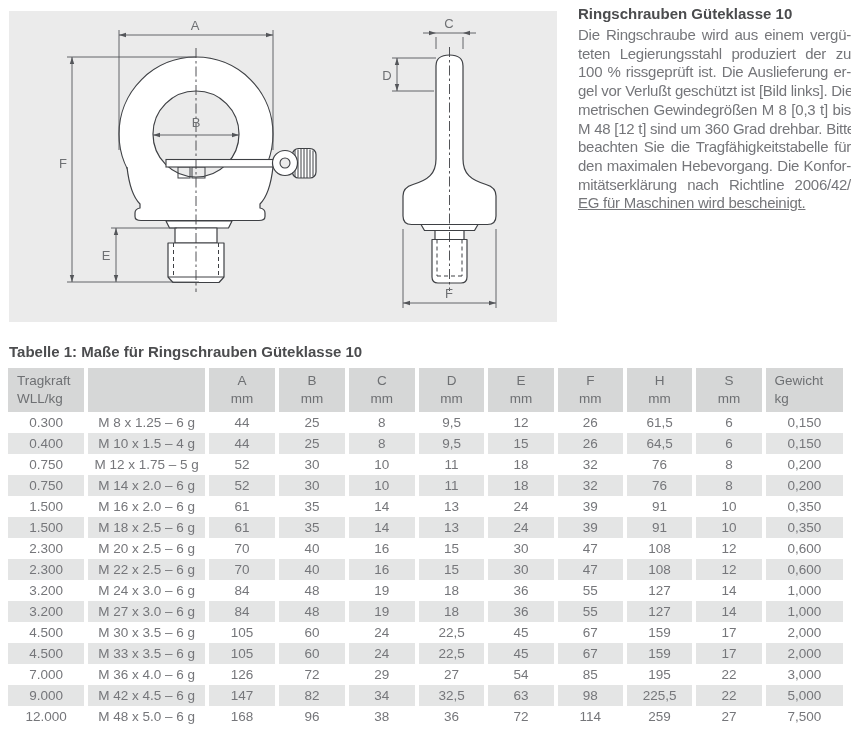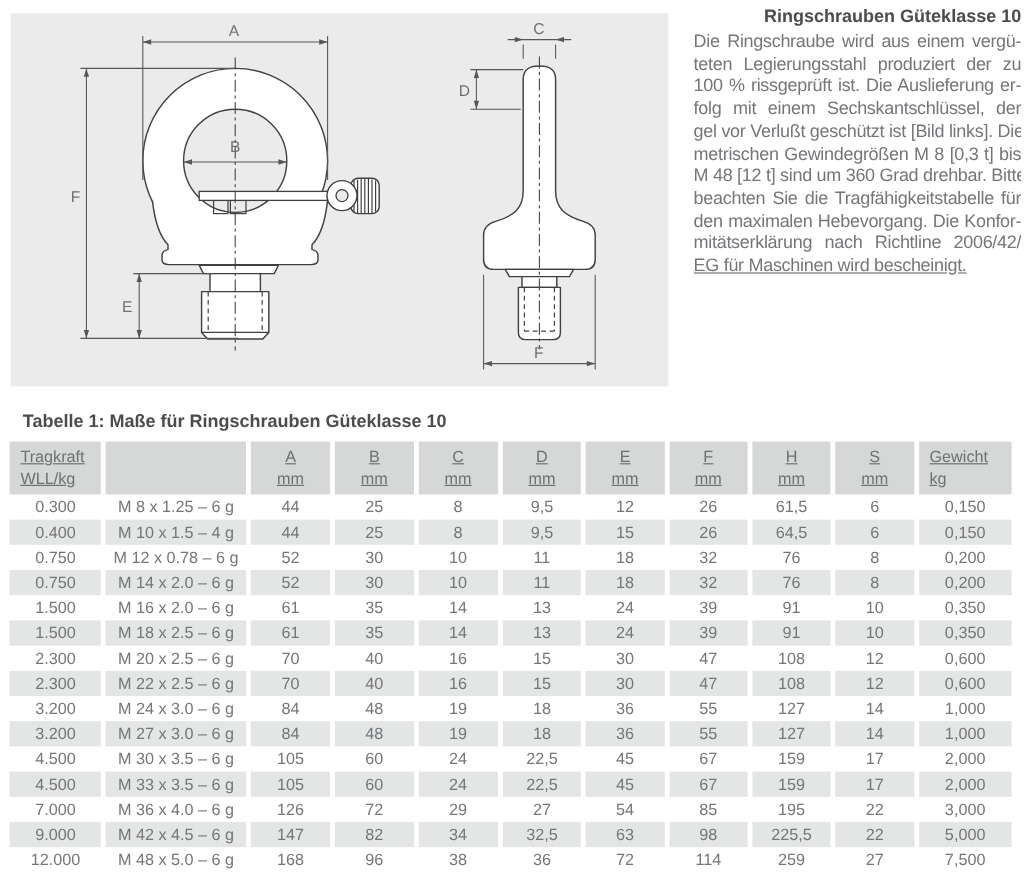--- a/index.html
+++ b/index.html
@@ -17,40 +17,40 @@
   body{
     width:854px;height:737px;overflow:hidden;background:var(--page_bg);
     font-family:"Liberation Sans","DejaVu Sans",sans-serif;
     color:var(--body_text);
   }
   .top{position:relative;width:854px;height:322px;}
   .panel{position:absolute;left:9px;top:11px;width:548px;height:311px;background:var(--panel_bg);}
   .intro{position:absolute;left:578px;top:5px;width:273px;}
   .intro h1{
     margin:0 0 3px 0;font-size:15px;line-height:18px;font-weight:bold;
-    color:var(--heading_text);text-align:right;letter-spacing:0;
+    color:var(--heading_text);text-align:left;letter-spacing:0;
   }
   .para div{
     font-size:15px;line-height:18.7px;letter-spacing:-0.25px;
     text-align:justify;text-align-last:justify;white-space:nowrap;overflow:hidden;
     color:var(--body_text);
   }
   .para div:last-child{text-align-last:left;text-decoration:underline;}
   .caption{
-    margin:21px 0 0 19px;font-size:15px;line-height:18px;font-weight:bold;
+    margin:21px 0 0 9px;font-size:15px;line-height:18px;font-weight:bold;
     color:var(--heading_text);
   }
   table.dims{
     margin:7px 0 0 4px;border-collapse:separate;border-spacing:4px 0;
     table-layout:fixed;width:843px;
   }
   table.dims th{
     background:var(--header_bg);color:#6e7073;font-weight:normal;
     font-size:13.5px;line-height:18px;height:44px;vertical-align:middle;
-    text-align:center;padding:0;text-decoration:underline;
+    text-align:center;padding:0;
   }
   table.dims th.left{text-align:left;padding-left:9px;}
   table.dims td{
     height:21px;padding:0;text-align:center;font-size:13.5px;line-height:21px;
     color:var(--body_text);white-space:nowrap;overflow:hidden;
   }
   table.dims tbody tr:nth-child(even) td{background:var(--stripe_bg);}
   svg .outline{fill:#ffffff;stroke:var(--line_color);stroke-width:1.2;stroke-linejoin:round;}
   svg .mask{fill:#ffffff;stroke:none;}
   svg .strokeonly{fill:none;stroke:var(--line_color);stroke-width:1.2;stroke-linejoin:round;}
@@ -153,21 +153,20 @@
         </g>
       </svg>
     </div>
 
     <div class="intro">
       <h1>Ringschrauben Güteklasse 10</h1>
       <div class="para">
           <div>Die Ringschraube wird aus einem vergü-</div>
           <div>teten Legierungsstahl produziert der zu</div>
           <div>100 % rissgeprüft ist. Die Auslieferung er-</div>
-          <div>folg mit einem Sechskantschlüssel, der</div>
           <div>gel vor Verlußt geschützt ist [Bild links]. Die</div>
           <div>metrischen Gewindegrößen M 8 [0,3 t] bis</div>
           <div>M 48 [12 t] sind um 360 Grad drehbar. Bitte</div>
           <div>beachten Sie die Tragfähigkeitstabelle für</div>
           <div>den maximalen Hebevorgang. Die Konfor-</div>
           <div>mitätserklärung nach Richtline 2006/42/</div>
           <div>EG für Maschinen wird bescheinigt.</div>
         </div>
     </div>
   </div>
@@ -258,21 +257,21 @@
           <td>8</td>
           <td>9,5</td>
           <td>15</td>
           <td>26</td>
           <td>64,5</td>
           <td>6</td>
           <td>0,150</td>
         </tr>
         <tr>
           <td>0.750</td>
-          <td>M 12 x 0.78 – 6 g</td>
+          <td>M 12 x 1.75 – 5 g</td>
           <td>52</td>
           <td>30</td>
           <td>10</td>
           <td>11</td>
           <td>18</td>
           <td>32</td>
           <td>76</td>
           <td>8</td>
           <td>0,200</td>
         </tr>

